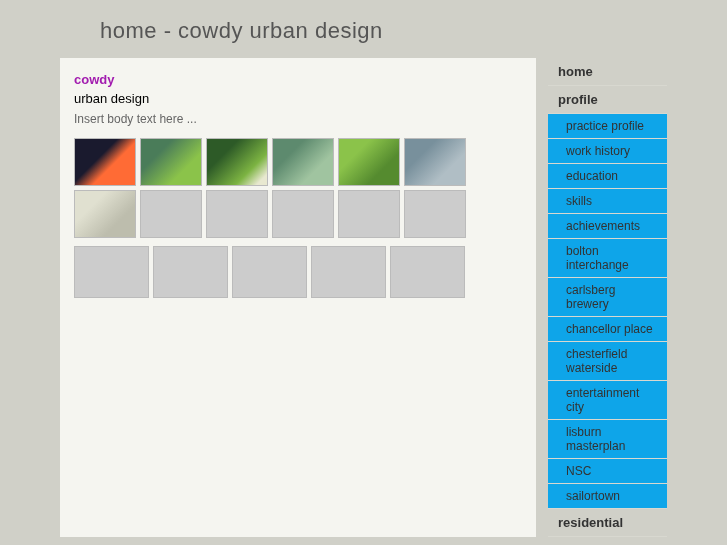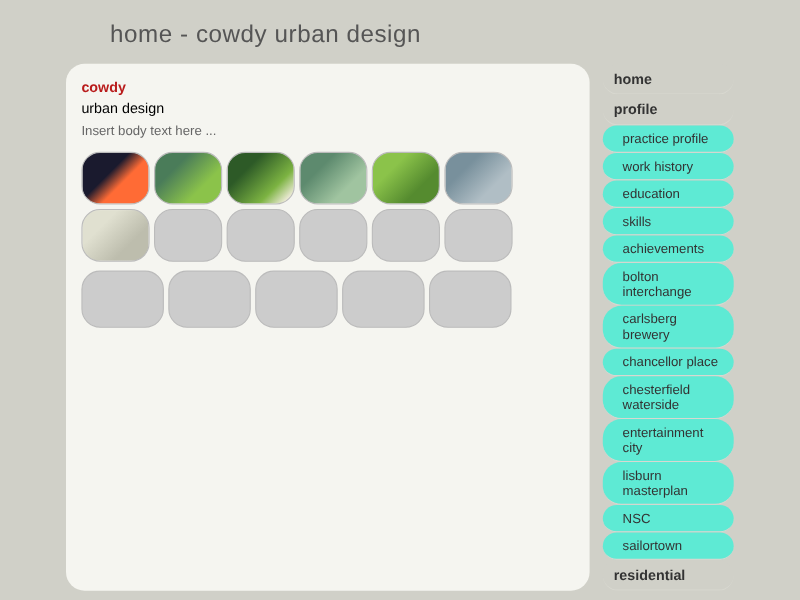--- a/index.html
+++ b/index.html
@@ -1,15 +1,15 @@
 <!DOCTYPE html>
 <html><head>
   <meta charset="utf-8">
   <style>
-    * { margin: 0; padding: 0; box-sizing: border-box; border-radius: 17px; }
+    * { margin: 0; padding: 0; box-sizing: border-box; }
     body {
       background-color: #d0d0c8;
       font-family: Arial, Helvetica, sans-serif;
       font-size: 13px;
       color: #333;
     }
     .page-title {
       padding: 18px 20px 14px 100px;
       font-size: 22px;
       font-weight: normal;
@@ -24,21 +24,21 @@
     }
     .content-area {
       background: #f5f5f0;
       flex: 1;
       padding: 14px;
       min-height: 420px;
     }
     .content-title {
       font-size: 13px;
       font-weight: bold;
-      color: #b91c1c;
+      color: #a21caf;
       margin-bottom: 4px;
     }
     .content-subtitle {
       font-size: 13px;
       color: #000000;
       margin-bottom: 6px;
     }
     .content-body {
       font-size: 12px;
       color: #666;
@@ -91,21 +91,21 @@
       font-weight: bold;
     }
     .nav-item.top-level {
       background: #d0d0c8;
       font-weight: bold;
       font-size: 13px;
       padding: 6px 10px;
     }
     .nav-item.sub-level {
       padding-left: 18px;
-      background: #5eead4;
+      background: #0ea5e9;
     }
   </style>
 </head>
 <body>
 
 <div class="page-title">home - cowdy urban design</div>
 
 <div class="main-container">
 
   <div class="content-area">

